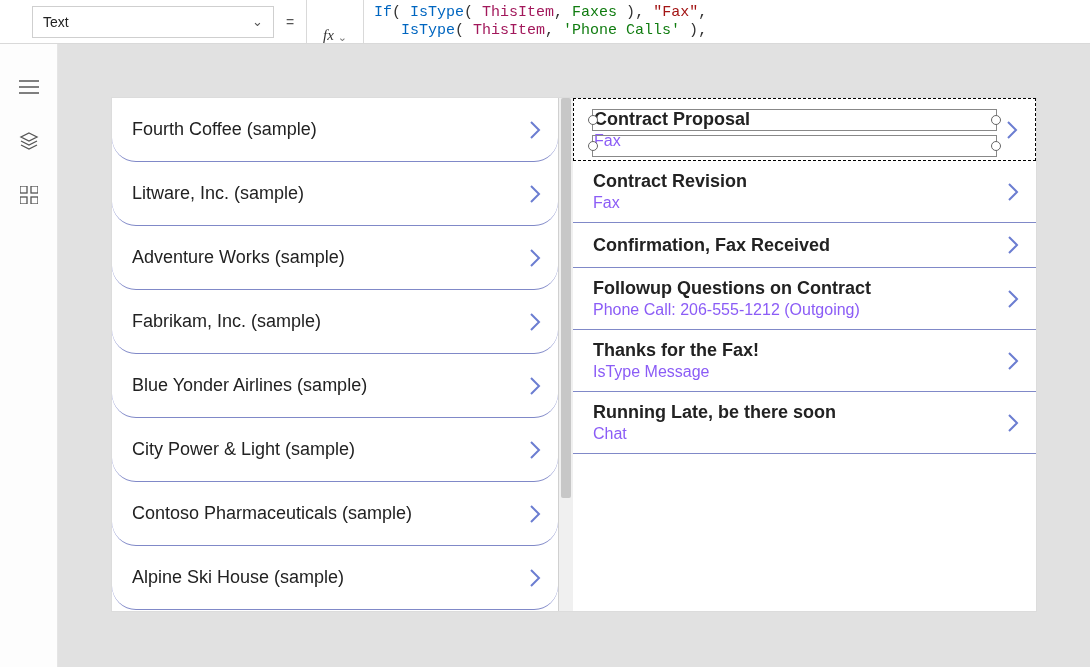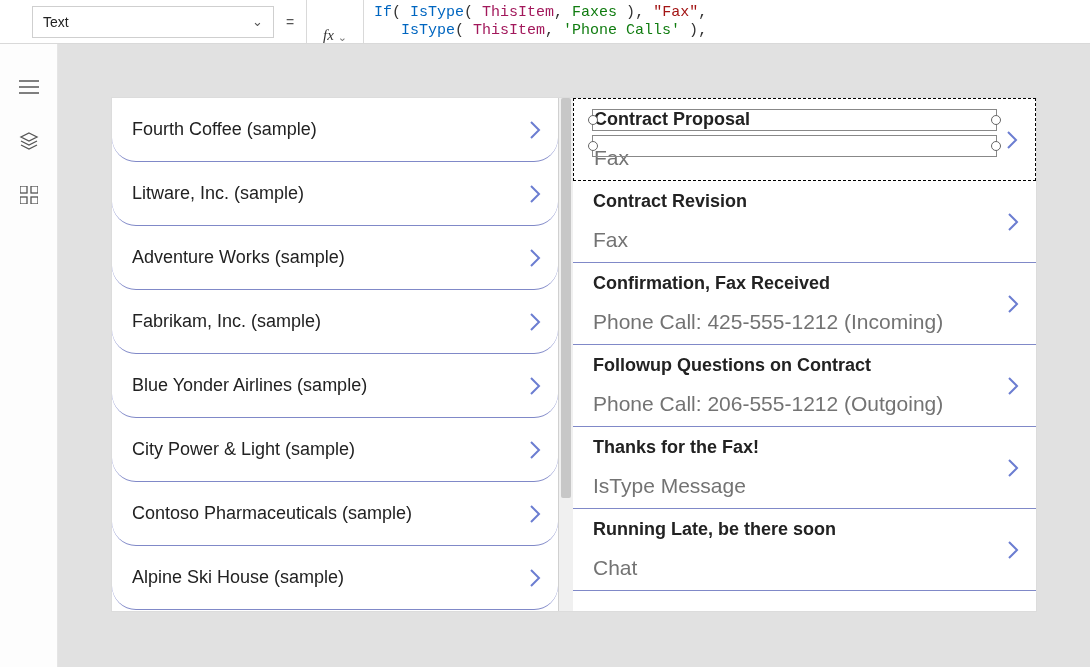--- a/index.html
+++ b/index.html
@@ -184,23 +184,23 @@
     justify-content: space-between;
     padding: 10px 16px 10px 20px;
     position: relative;
   }
   .rg-text .rg-title {
     font-size: 18px;
     font-weight: 600;
     color: #222;
   }
   .rg-text .rg-sub {
-    font-size: 21px;
-    color: #737373;
-    margin-top: 16px;
+    font-size: 16px;
+    color: #8b5cf6;
+    margin-top: 2px;
   }
 
   
   .rg-item.selected {
     border: 1.5px dashed #000;
     border-bottom: 1.5px dashed #000;
     margin: 0;
   }
   .sel-box {
     position: absolute;
@@ -369,21 +369,20 @@
           </div>
           <div class="chevron-right">
             <svg width="14" height="24" viewBox="0 0 14 24">
               <path d="M3 4l8 8-8 8" fill="none" stroke="#6b7dd1" stroke-width="2"></path>
             </svg>
           </div>
         </div>
         <div class="rg-item">
           <div class="rg-text">
             <div class="rg-title">Confirmation, Fax Received</div>
-            <div class="rg-sub">Phone Call: 425-555-1212 (Incoming)</div>
           </div>
           <div class="chevron-right">
             <svg width="14" height="24" viewBox="0 0 14 24">
               <path d="M3 4l8 8-8 8" fill="none" stroke="#6b7dd1" stroke-width="2"></path>
             </svg>
           </div>
         </div>
         <div class="rg-item">
           <div class="rg-text">
             <div class="rg-title">Followup Questions on Contract</div>

